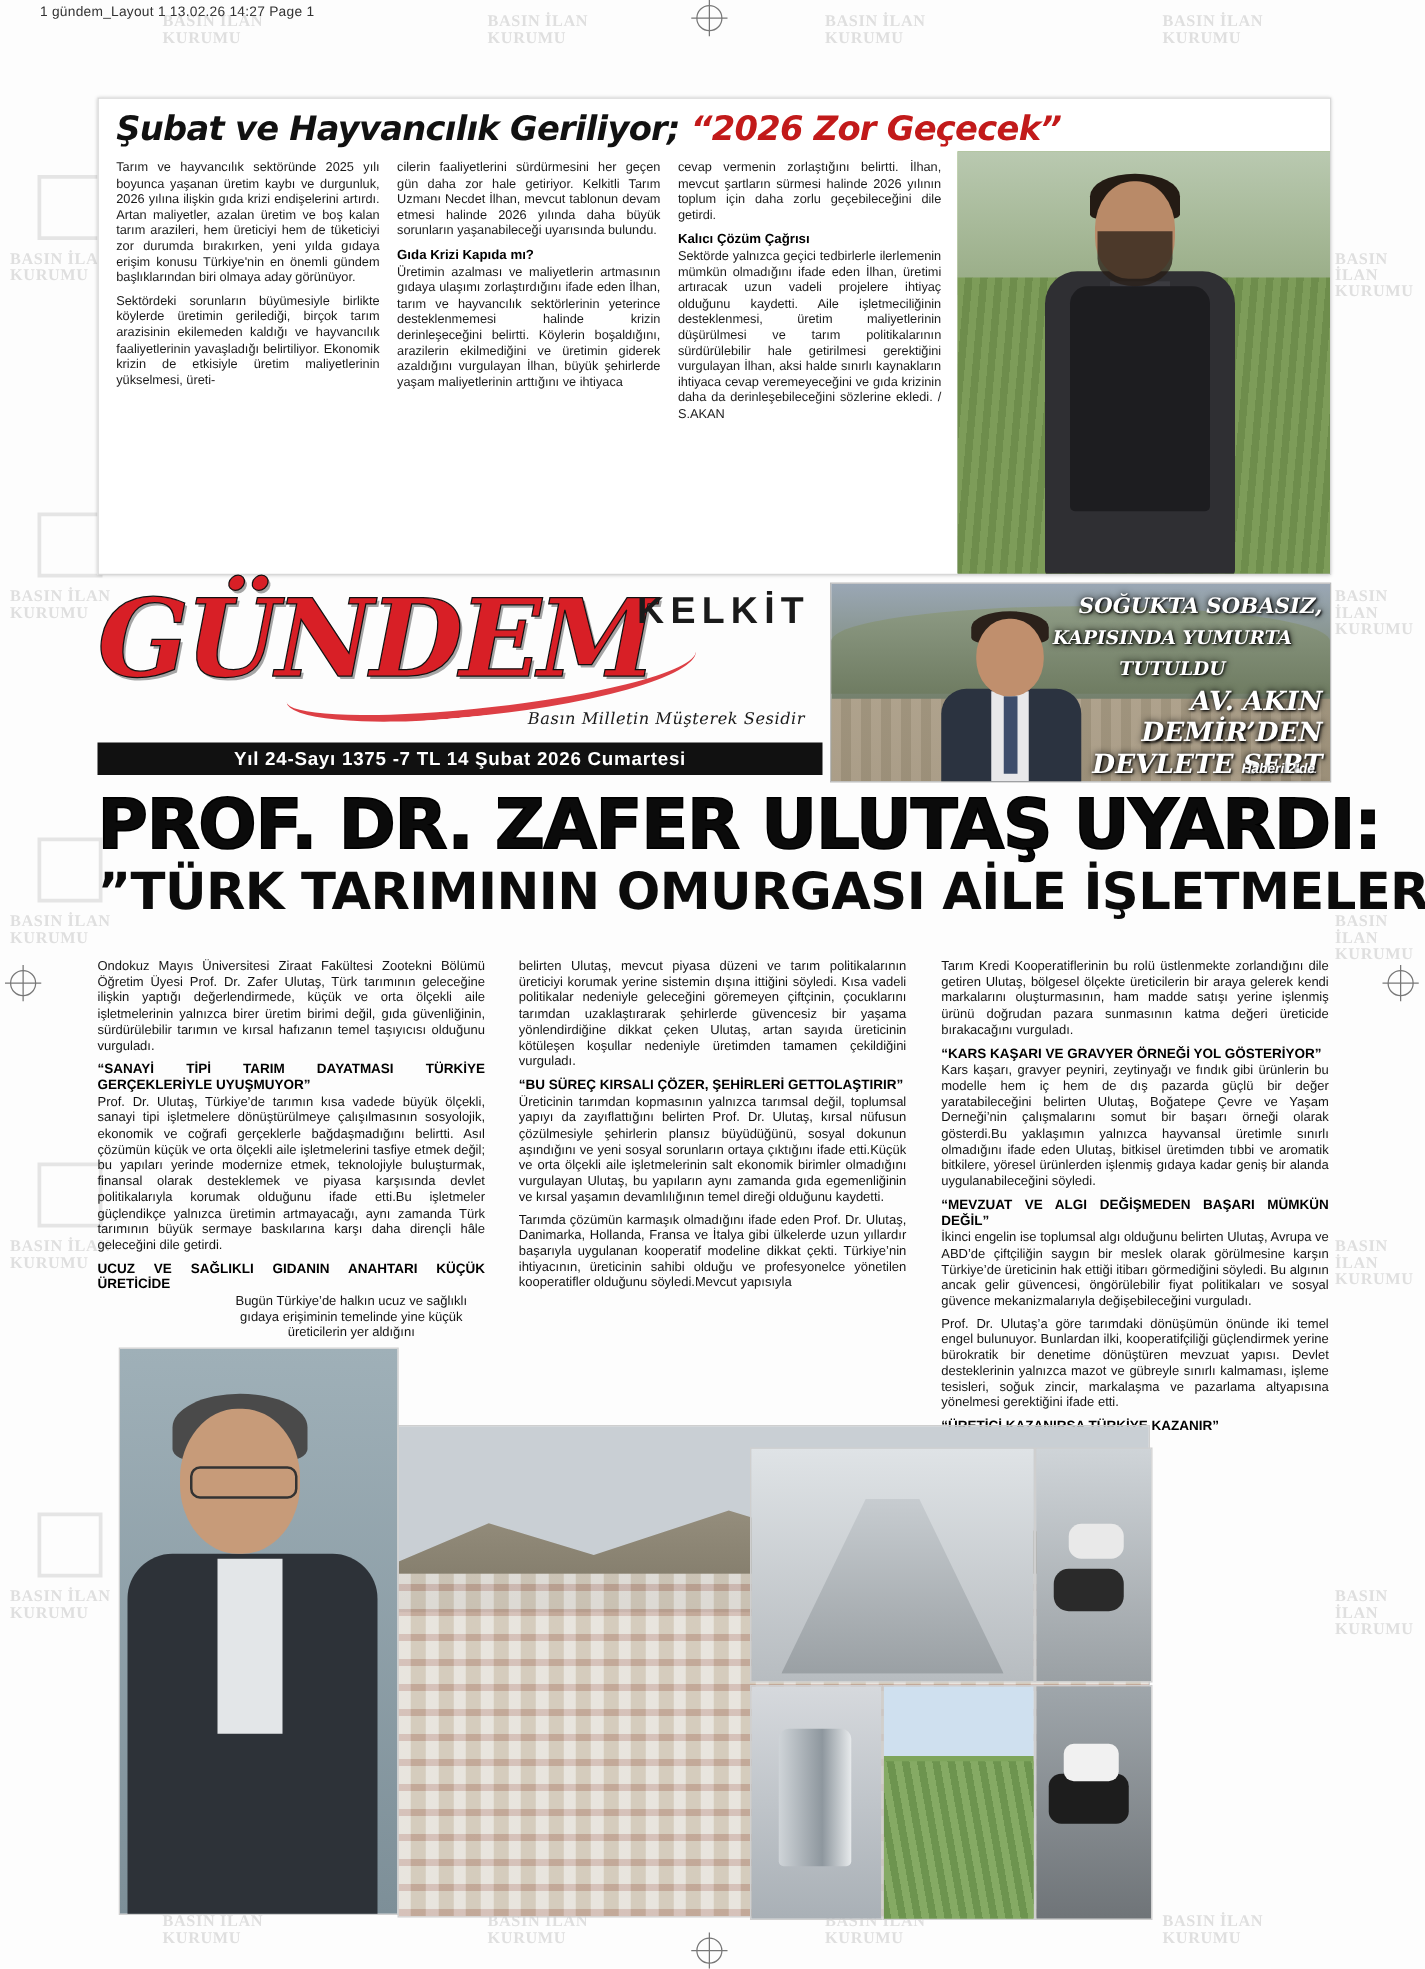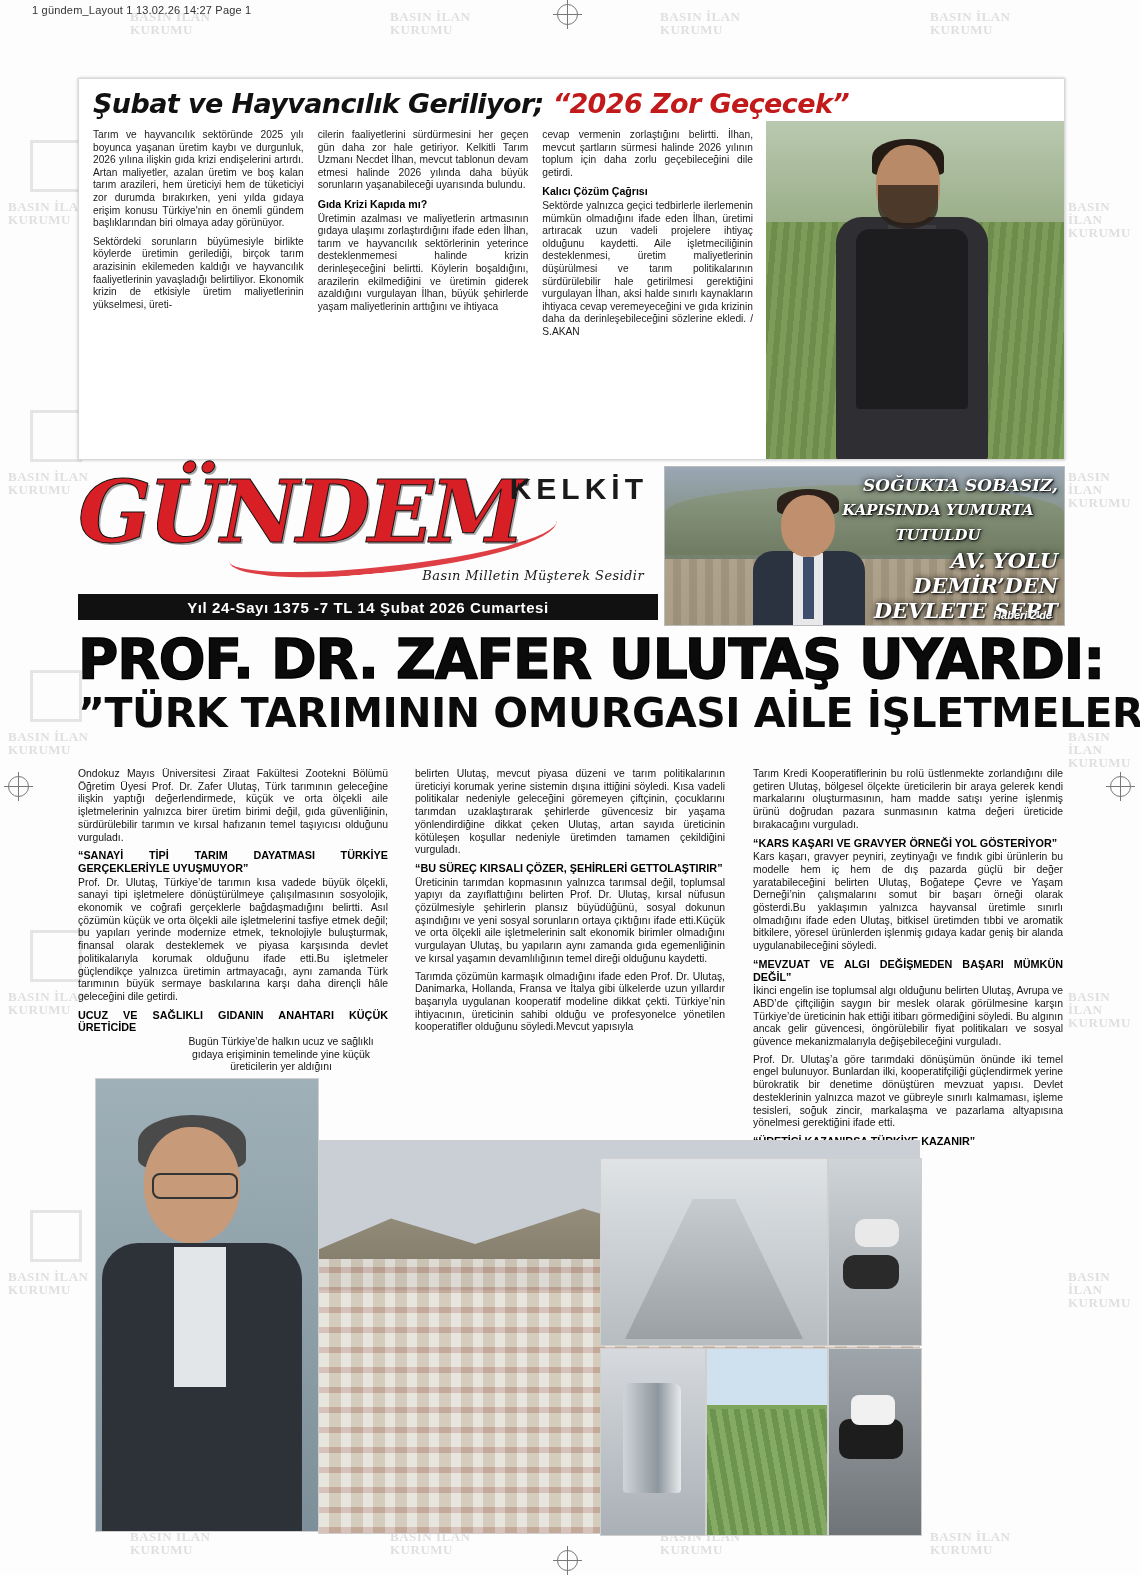--- a/index.html
+++ b/index.html
@@ -492,21 +492,21 @@
   <div class="manface">
     <div class="m-body"></div>
     <div class="m-shirt"></div>
     <div class="m-tie"></div>
     <div class="m-hair"></div>
     <div class="m-head"></div>
   </div>
   <div class="promo-lines">
     <div class="l1">SOĞUKTA SOBASIZ,</div>
     <div class="l2">KAPISINDA YUMURTA TUTULDU</div>
-    <div class="l3">AV. YOLU DEMİR’DEN</div>
+    <div class="l3">AV. AKIN DEMİR’DEN</div>
     <div class="l4">DEVLETE SERT SORU</div>
   </div>
   <div class="promo-page">Haberi  2'de</div>
 </div>
 
 <div class="main-head">
   <div class="mh-l1">PROF. DR. ZAFER ULUTAŞ UYARDI:</div>
   <div class="mh-l2">”TÜRK TARIMININ OMURGASI AİLE İŞLETMELERİDİR”</div>
 </div>
 

